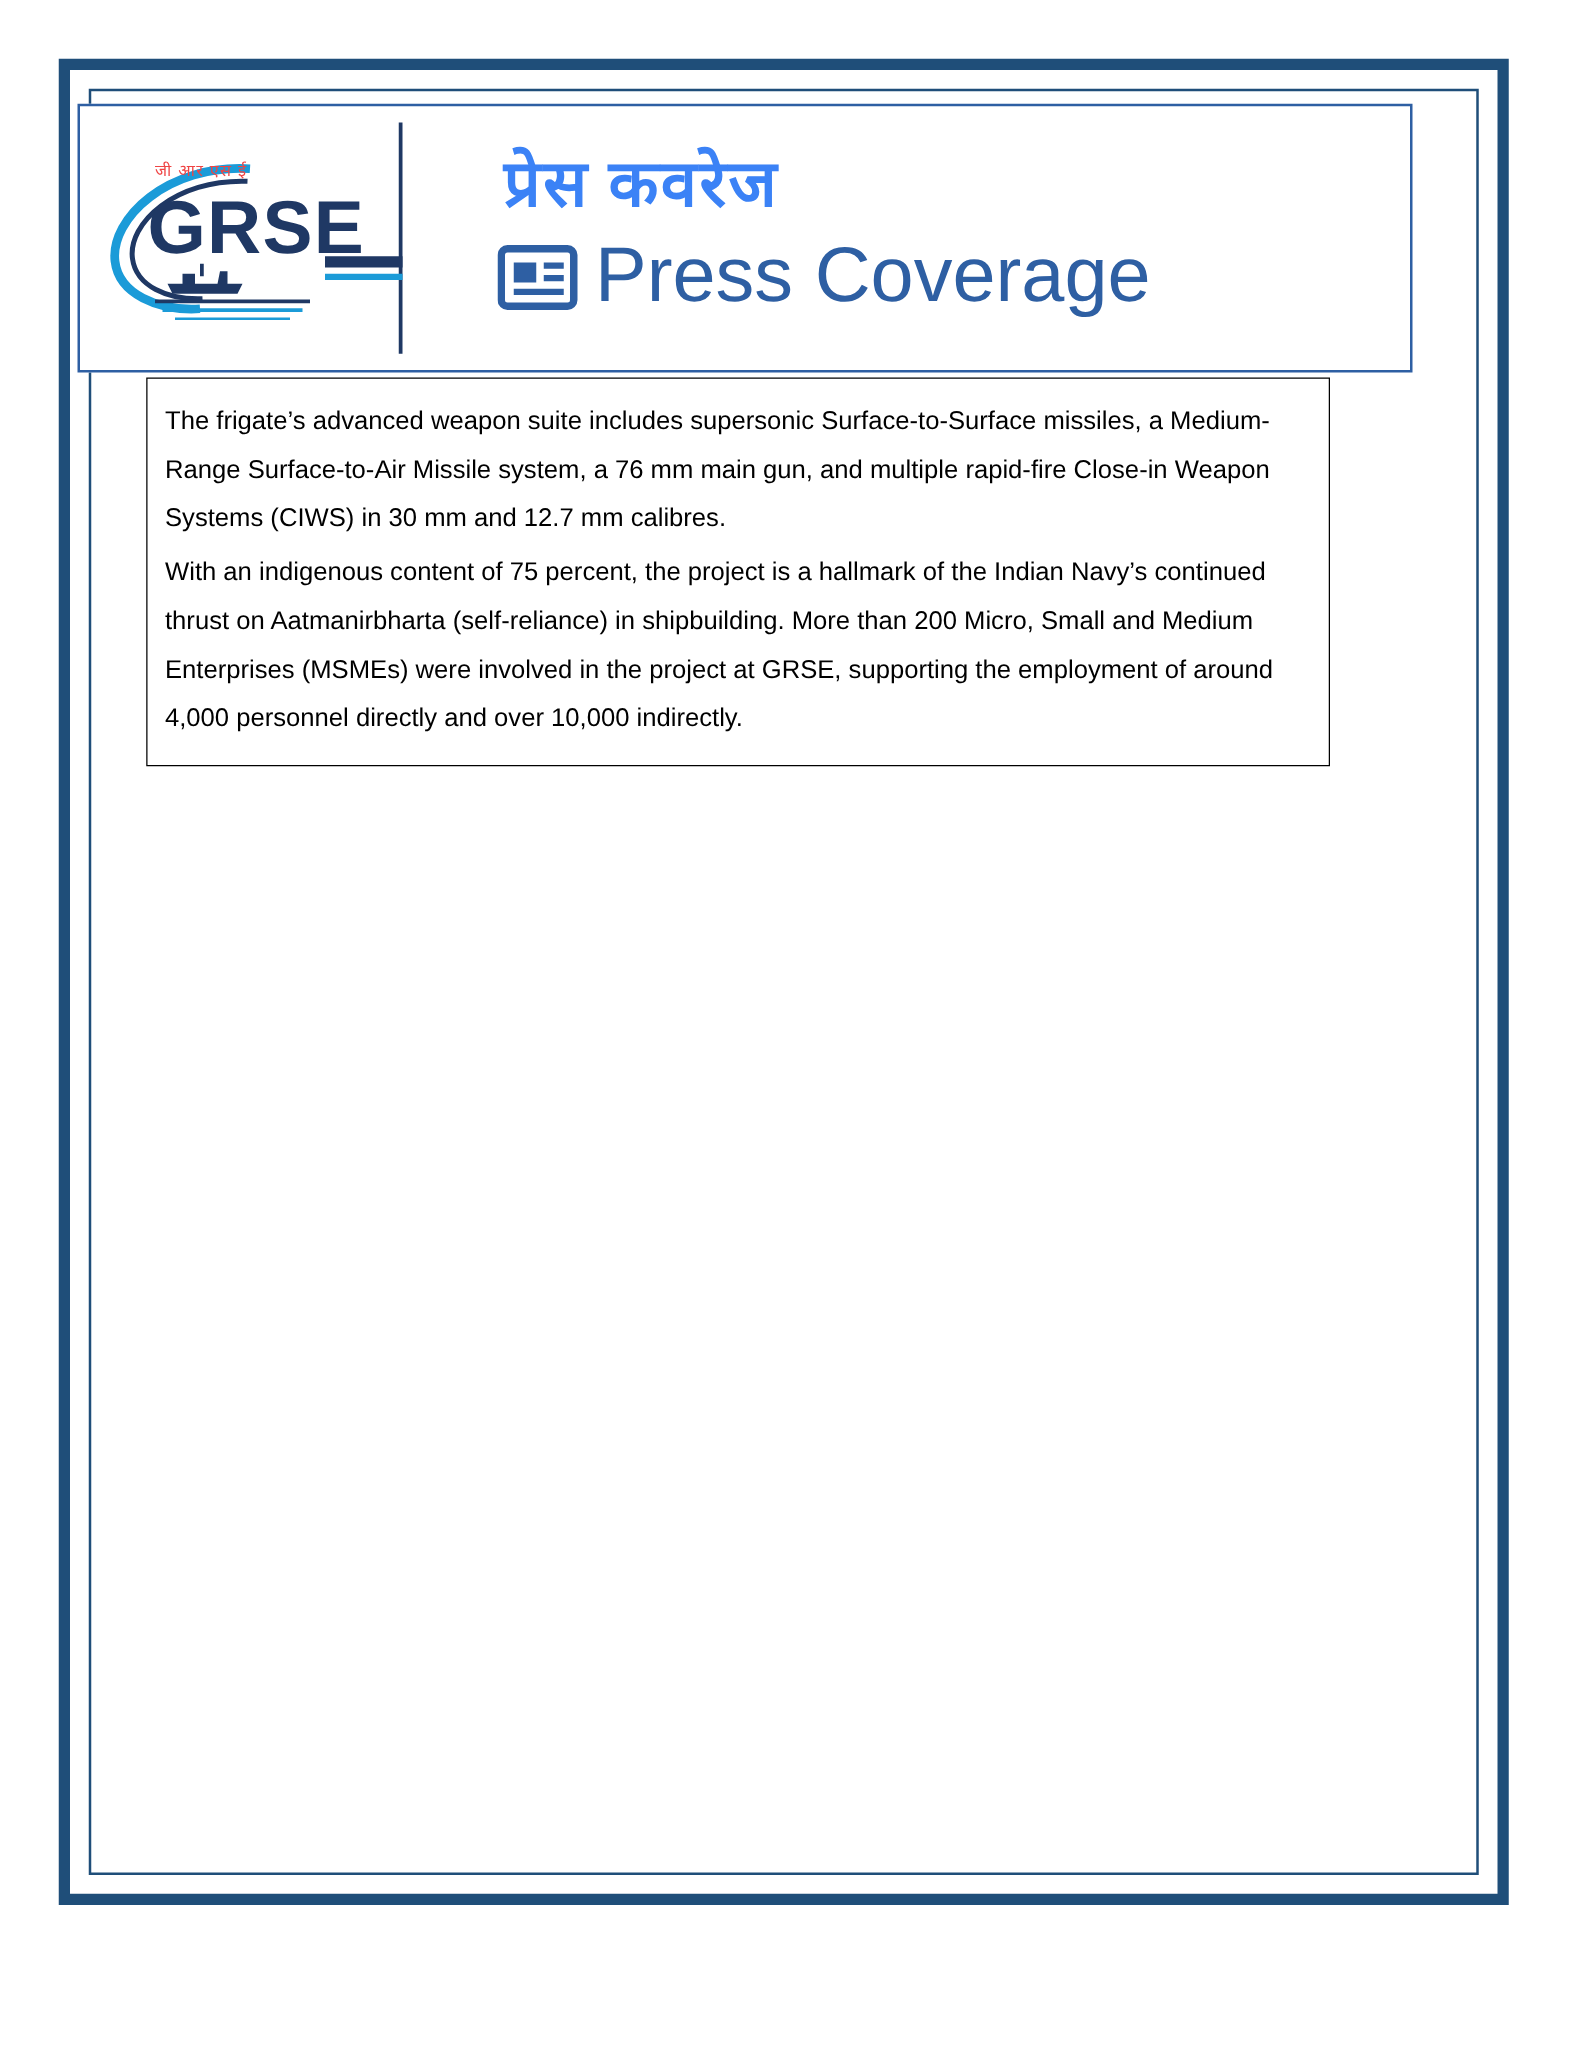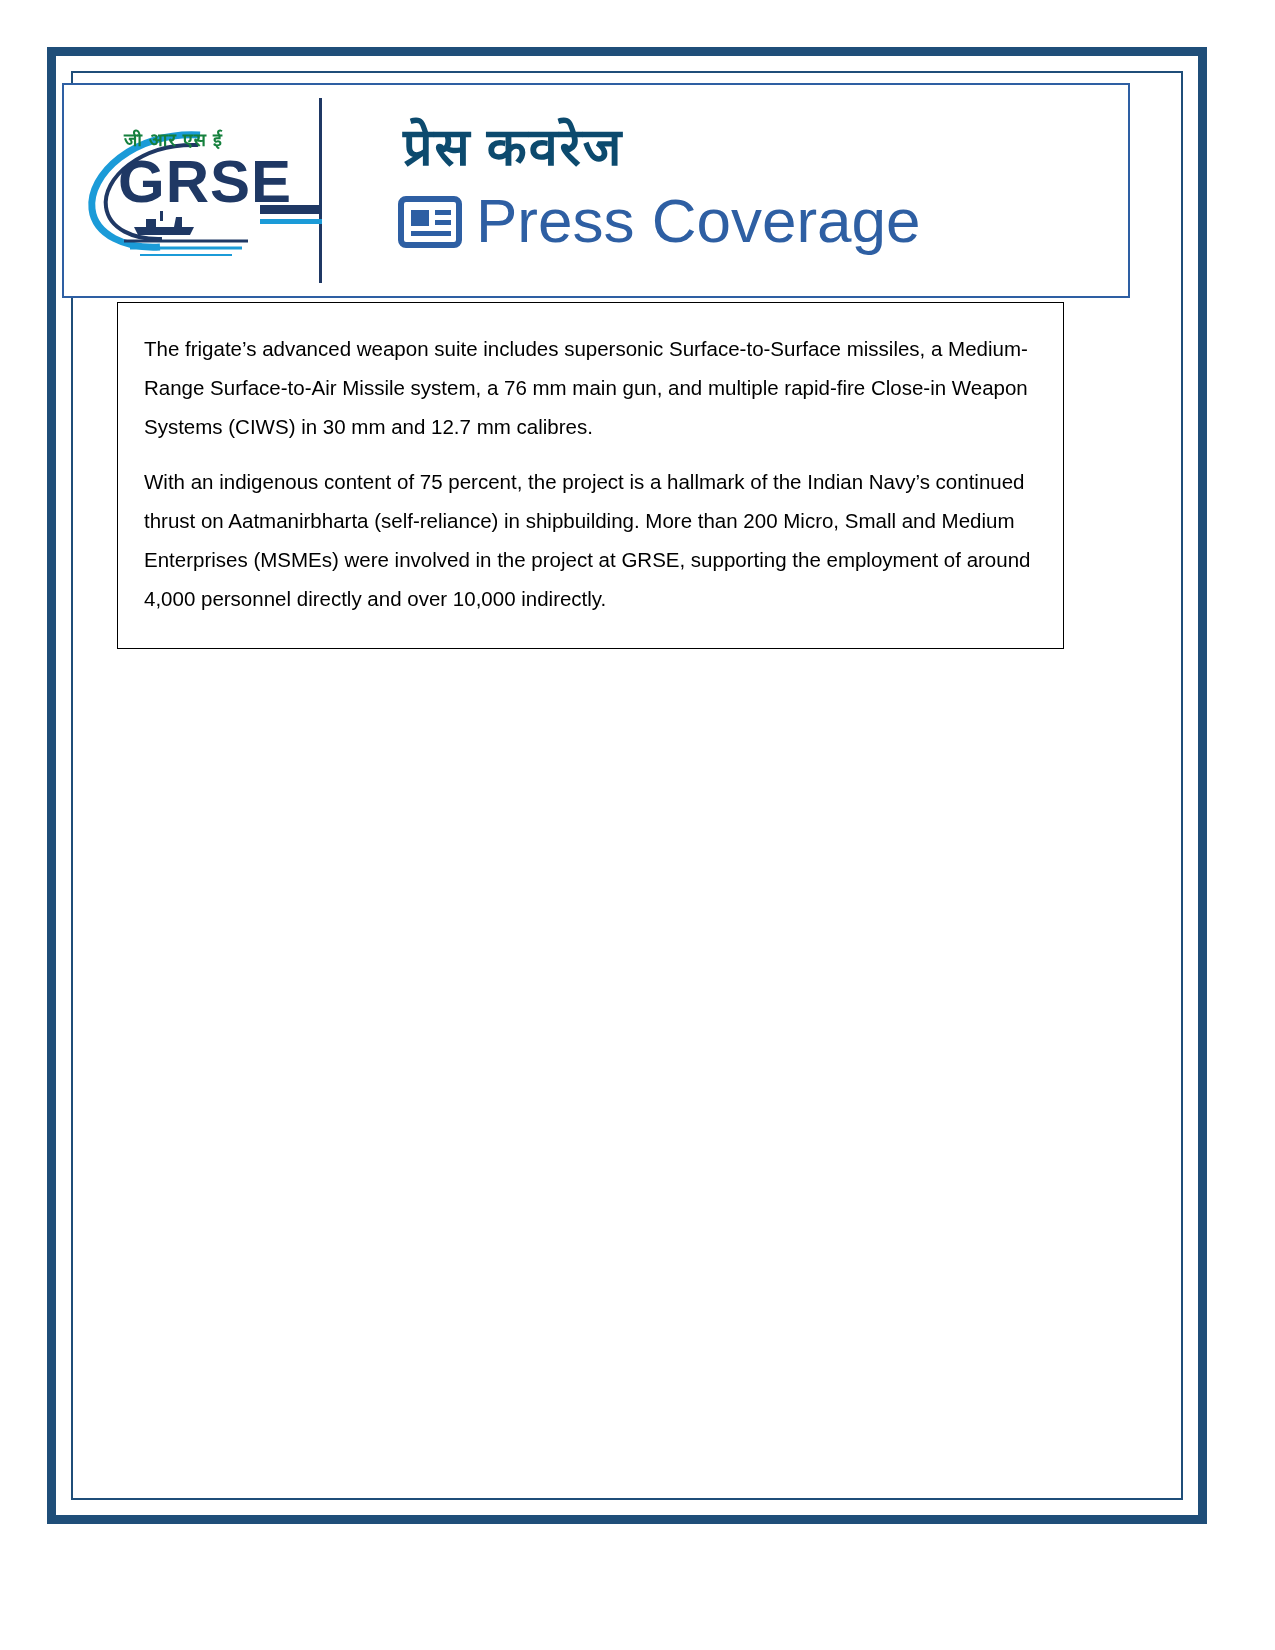--- a/index.html
+++ b/index.html
@@ -55,23 +55,23 @@
     width: 255px;
     height: 100%;
     position: relative;
     flex: 0 0 255px;
   }
   .logo-hindi {
     position: absolute;
     left: 60px;
     top: 42px;
     font-family: "Liberation Sans", sans-serif;
-    font-size: 18px;
-    font-weight: bold;
-    color: #15803d;
+    font-size: 13px;
+    font-weight: normal;
+    color: #ef4444;
     letter-spacing: 1px;
     white-space: nowrap;
   }
   .logo-grse {
     position: absolute;
     left: 54px;
     top: 62px;
     font-family: "Liberation Sans", sans-serif;
     font-size: 60px;
     font-weight: bold;
@@ -118,21 +118,21 @@
     position: relative;
     height: 100%;
   }
   .title-hindi {
     position: absolute;
     left: 75px;
     top: 24px;
     font-family: "Liberation Serif", serif;
     font-size: 52px;
     font-weight: bold;
-    color: #0c4a6e;
+    color: #3b82f6;
     letter-spacing: 2px;
     white-space: nowrap;
   }
   .title-english {
     position: absolute;
     left: 148px;
     top: 100px;
     font-family: "Liberation Sans", sans-serif;
     font-size: 62px;
     font-weight: normal;
@@ -151,21 +151,21 @@
     left: 117px;
     top: 302px;
     width: 947px;
     border: 1px solid #000000;
     box-sizing: border-box;
     background: #ffffff;
     padding: 10px 12px 14px 10px;
     z-index: 6;
   }
   .article-box p {
-    margin: 16px;
+    margin: 4px;
     font-family: "Liberation Sans", sans-serif;
     font-size: 20.5px;
     line-height: 39px;
     color: #000000;
     text-align: left;
   }
 </style>
 </head>
 <body>
 

